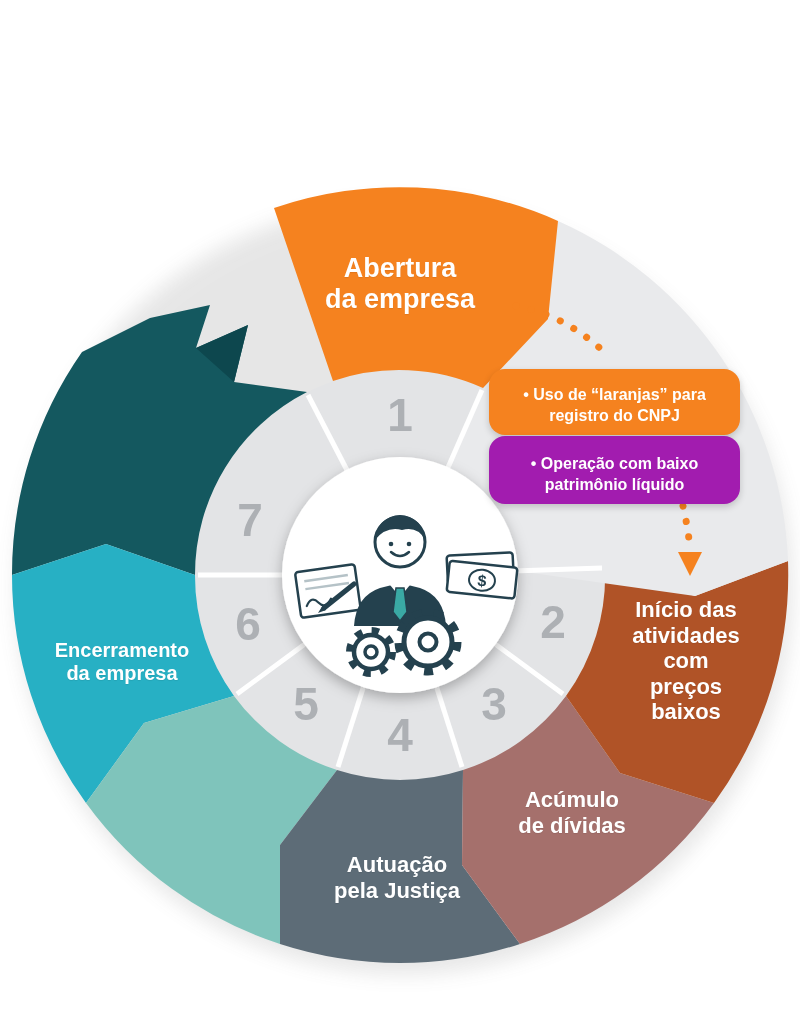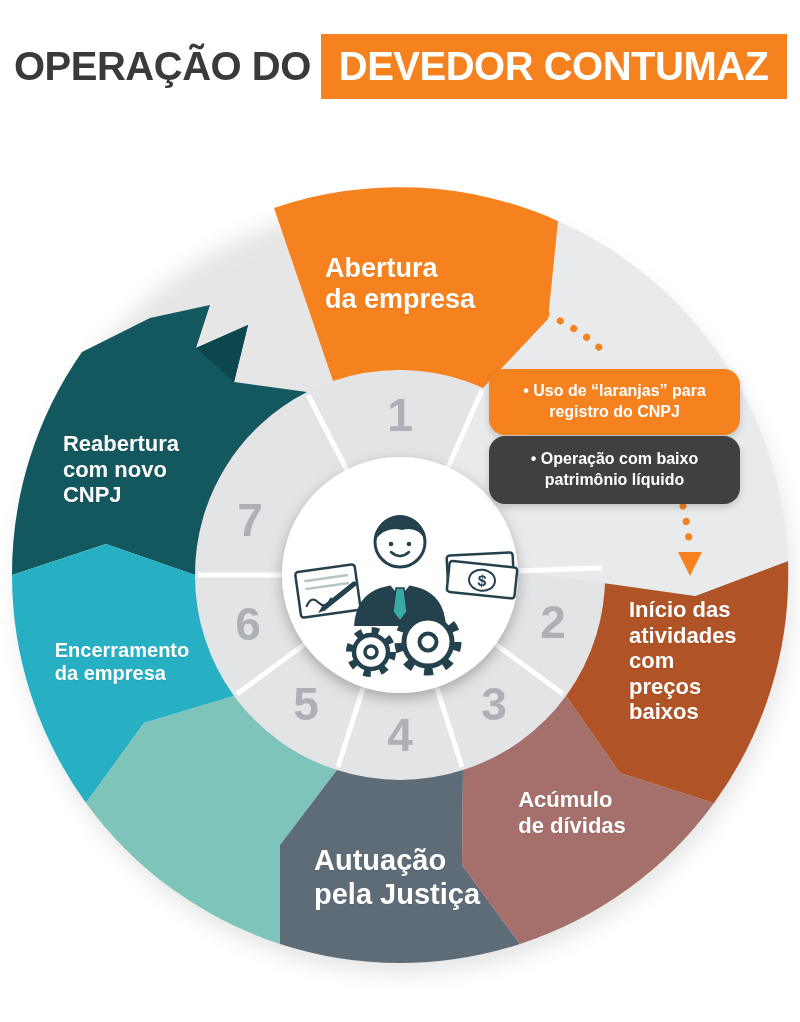--- a/index.html
+++ b/index.html
@@ -2,29 +2,29 @@
 <html><head>
 <meta charset="utf-8">
 <style>
   html,body{margin:0;padding:0;}
   body{width:800px;height:1022px;background:#fff;font-family:"Liberation Sans","DejaVu Sans",sans-serif;}
   .page{position:relative;width:800px;height:1022px;overflow:hidden;background:#fff;}
   svg.wheel{position:absolute;left:0;top:0;}
   .title{position:absolute;top:34px;left:14px;display:flex;align-items:stretch;white-space:nowrap;}
   .title-prefix{font-size:40px;font-weight:700;color:#3a3a3a;letter-spacing:-0.5px;display:flex;align-items:center;padding-right:10px;}
   .title-highlight{font-size:40px;font-weight:700;color:#fff;letter-spacing:-0.5px;padding:10px 18px;display:flex;align-items:center;background:#f5821f;}
-  .step-label{position:absolute;transform:translate(-50%,-50%);color:#fff;font-weight:700;white-space:pre-line;line-height:1.16;text-shadow:0 1px 1px rgba(0,0,0,0.08);}
+  .step-label{position:absolute;transform:translate(-50%,-50%);color:#fff;font-weight:700;text-align:center;white-space:pre-line;line-height:1.16;text-shadow:0 1px 1px rgba(0,0,0,0.08);}
   .s1{left:400px;top:284px;font-size:27px;}
   .s2{left:686px;top:661px;font-size:22px;}
   .s3{left:572px;top:813px;font-size:22px;}
-  .s4{left:397px;top:878px;font-size:29px;}
+  .s4{left:397px;top:878px;font-size:22px;}
   .s5{left:221px;top:813px;font-size:22px;}
   .s6{left:122px;top:662px;font-size:20px;}
   .s7{left:121px;top:469px;font-size:22px;}
-  .pill{position:absolute;left:489px;width:231px;border-radius:16px;background:#f5821f;color:#fff;display:flex;align-items:center;justify-content:center;box-shadow:0 3px 7px rgba(0,0,0,0.18);padding:8px 10px;}
+  .pill{position:absolute;left:489px;width:231px;border-radius:16px;background:#f5821f;color:#fff;display:flex;align-items:flex-end;justify-content:center;box-shadow:0 3px 7px rgba(0,0,0,0.18);padding:8px 10px;}
   .pill span{font-size:16px;font-weight:700;line-height:1.3;text-align:center;white-space:pre-line;}
   .pill1{top:369px;min-height:50px;}
   .pill2{top:436px;min-height:52px;}
   .num{font-family:"Liberation Sans","DejaVu Sans",sans-serif;font-size:46px;font-weight:700;fill:#adb0b4;}
   .dollar{font-family:"Liberation Sans","DejaVu Sans",sans-serif;font-size:16px;font-weight:700;fill:#24414e;}
 </style>
 </head>
 <body>
 
 <div class="page">
@@ -115,43 +115,36 @@
         <circle cx="428" cy="642" r="28" fill="none" stroke="#24414e" stroke-width="11" stroke-dasharray="8.5 11.08"></circle>
         <circle cx="428" cy="642" r="24" fill="#ffffff" stroke="#24414e" stroke-width="5"></circle>
         <circle cx="428" cy="642" r="8.5" fill="#ffffff" stroke="#24414e" stroke-width="4"></circle>
         <circle cx="371" cy="652" r="20.5" fill="none" stroke="#24414e" stroke-width="9" stroke-dasharray="7 9.1"></circle>
         <circle cx="371" cy="652" r="17" fill="#ffffff" stroke="#24414e" stroke-width="4.5"></circle>
         <circle cx="371" cy="652" r="6" fill="#ffffff" stroke="#24414e" stroke-width="3.5"></circle>
       </g>
     </g>
   </svg>
 
-  <div class="title">
-    <span class="title-prefix">OPERAÇÃO DO</span>
-    <span class="title-highlight" style="background-color: rgb(245, 130, 31);">DEVEDOR CONTUMAZ</span>
-  </div>
 
   <div class="step-label s1">Abertura
 da empresa</div>
   <div class="step-label s3">Acúmulo
 de dívidas</div>
   <div class="step-label s2">Início das
 atividades
 com preços
 baixos</div>
   <div class="step-label s4">Autuação
 pela Justiça</div>
   <div class="step-label s6">Encerramento
 da empresa</div>
-  <div class="step-label s7">Reabertura
-com novo
-CNPJ</div>
 
   <div class="pill pill1" style="background-color: rgb(245, 130, 31);">
     <span>• Uso de “laranjas” para
 registro do CNPJ</span>
   </div>
-  <div class="pill pill2" style="background-color: #404040;">
+  <div class="pill pill2" style="background-color: #a21caf;">
     <span>• Operação com baixo
 patrimônio líquido</span>
   </div>
 
 </div>
 
 </body></html>

